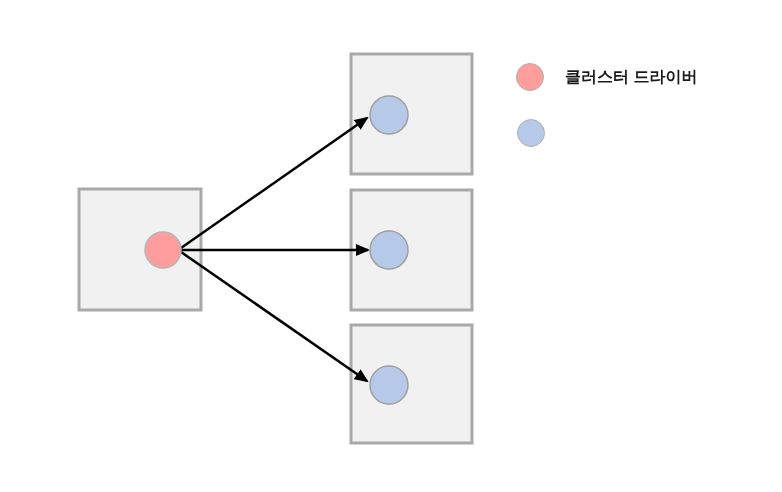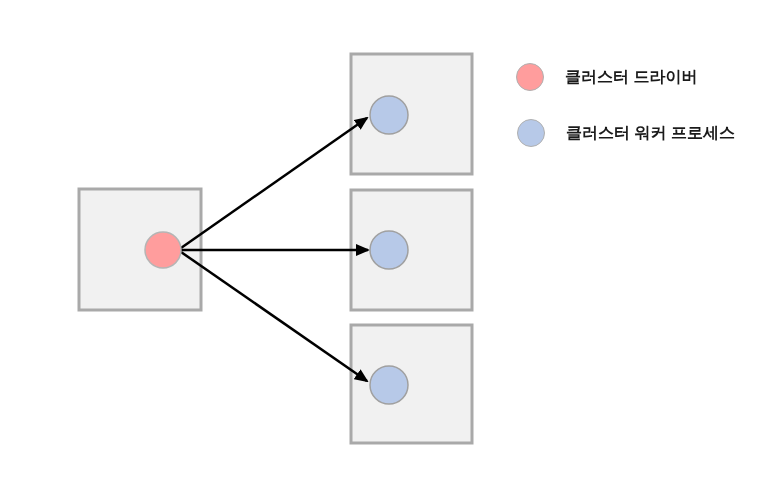--- a/index.html
+++ b/index.html
@@ -79,17 +79,16 @@
       </g>
   </svg>
 
   <div class="legend">
     <div class="legend-item legend-item-driver">
       <span class="legend-swatch" style="background: rgb(255, 157, 157);"></span>
       <span class="legend-label">클러스터 드라이버</span>
     </div>
     <div class="legend-item legend-item-worker">
       <span class="legend-swatch" style="background: rgb(183, 201, 232);"></span>
-      <span class="legend-label">클러스터 워커 프로세스</span>
     </div>
   </div>
 
 </div>
 
 </body></html>

